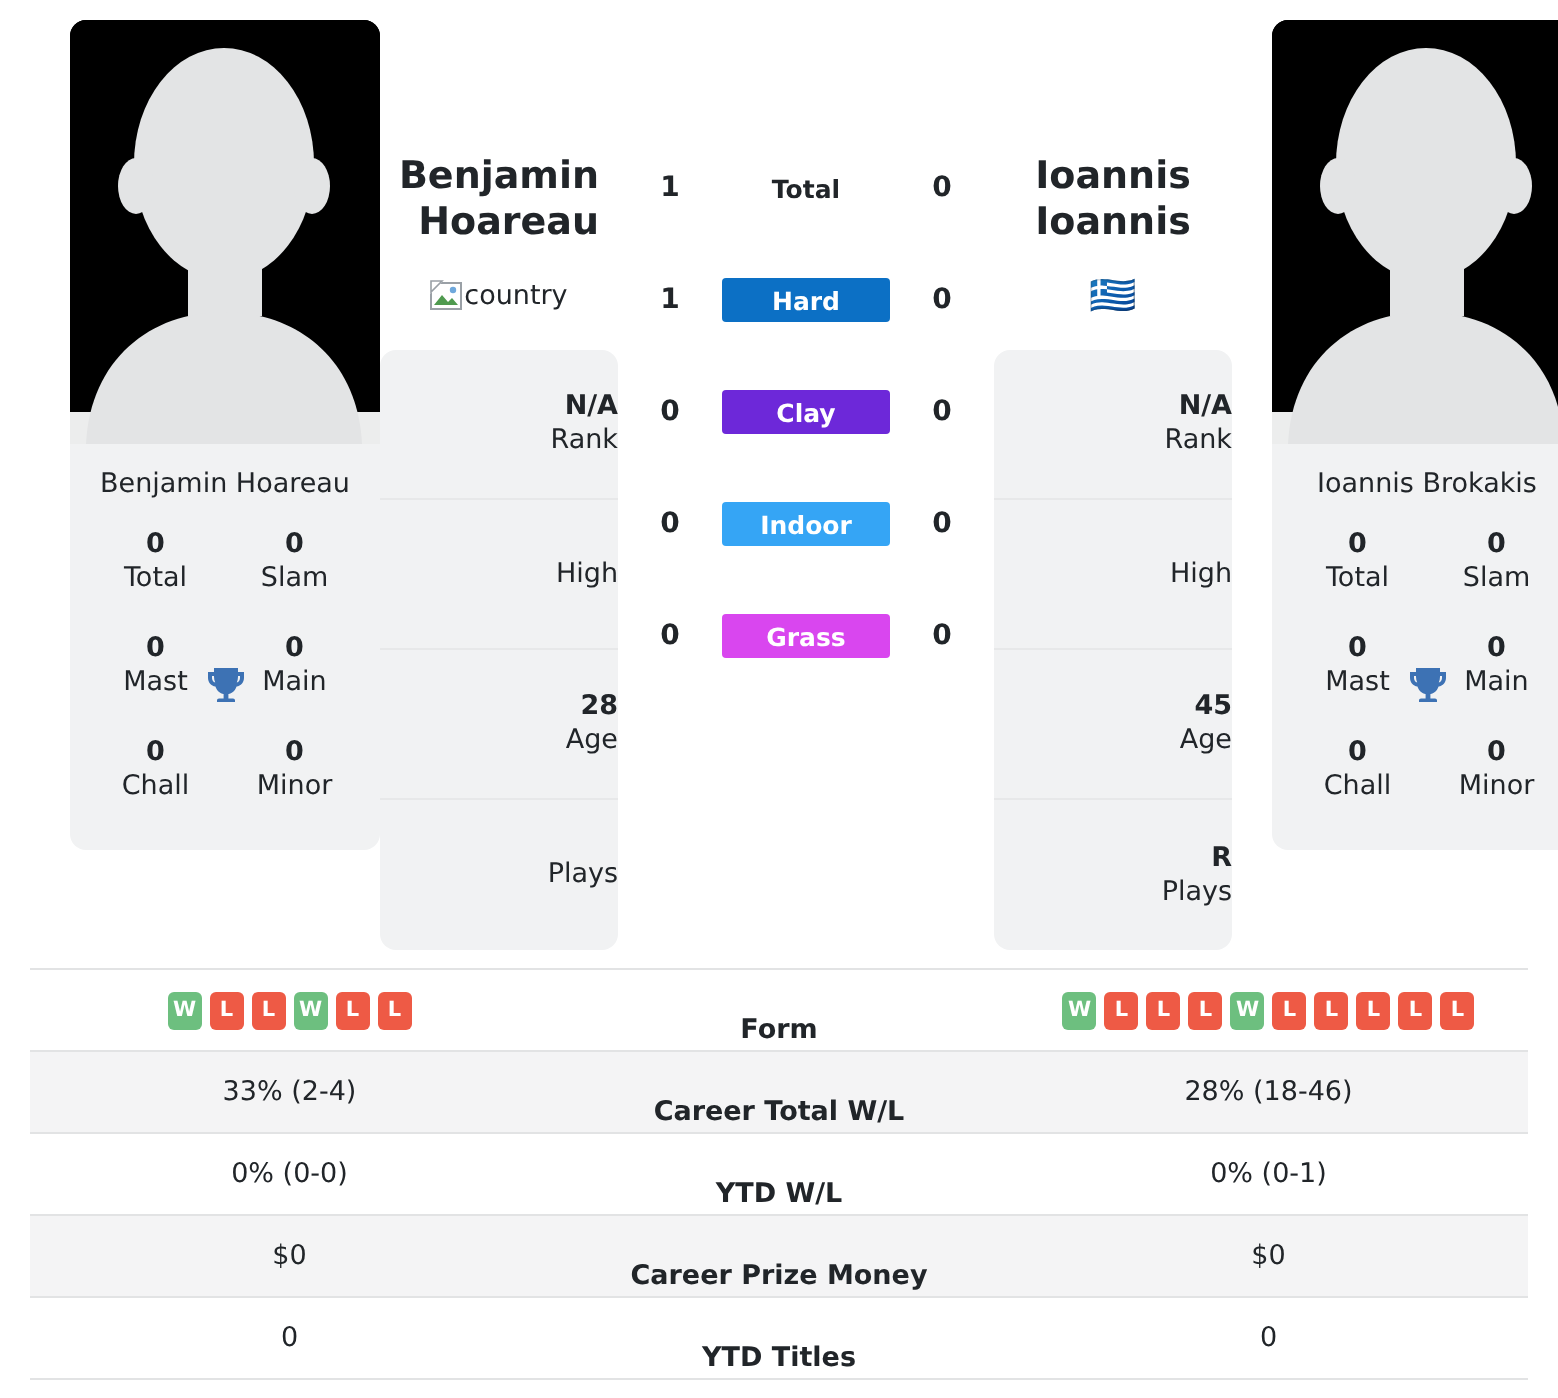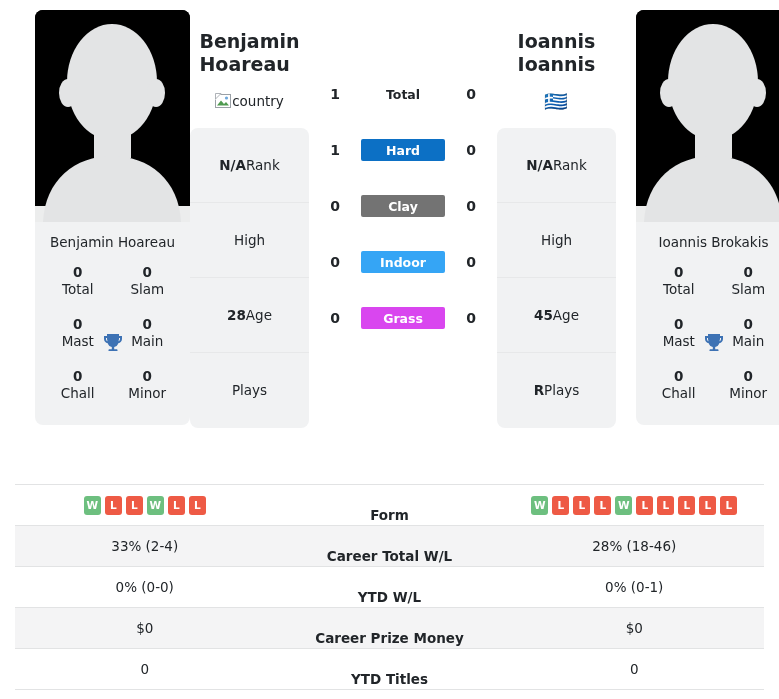--- a/index.html
+++ b/index.html
@@ -67,22 +67,23 @@
     width: 119px; flex: 0 0 119px;
     display: flex; flex-direction: column;
     align-items: center;
     padding-top: 20px;
   }
   .mid-col.right { padding-top: 20px; }
   .player-name {
     font-size: 19px;
     font-weight: bold;
     line-height: 1.22;
-    text-align: left;
-    color: #212529;
+    text-align: right;
+    color: #212529;
+    margin-top: 47px;
   }
   .flag-row {
     margin-top: 12px;
     height: 26px;
     display: flex; align-items: center; justify-content: flex-start;
     font-size: 13.5px;
     color: #212529;
   }
   .flag-emoji { font-size: 19px; line-height: 1; }
   .broken-img {
@@ -94,22 +95,22 @@
   .info-card {
     margin-top: 14px;
     width: 119px;
     background: #f1f2f3;
     border-radius: 8px;
     overflow: hidden;
   }
   .info-card.right-card { margin-top: 14px; }
   .info-row {
     height: 75px;
-    display: flex; flex-direction: row;
-    align-items: center; justify-content: center;
+    display: flex; flex-direction: column;
+    align-items: flex-end; justify-content: center;
     border-bottom: 1px solid #e7e8e9;
     line-height: 1.25;
   }
   .info-row:last-child { border-bottom: none; }
   .info-val { font-size: 13.5px; font-weight: bold; color: #212529; }
   .info-lbl { font-size: 13.5px; color: #212529; }
 
   
   .surfaces-col {
     flex: 1 1 auto;
@@ -282,21 +283,21 @@
         <div class="surface-chip plain">Total</div>
         <div class="surface-score">0</div>
       </div>
       <div class="surface-row">
         <div class="surface-score">1</div>
         <div class="surface-chip" style="background:#0c70c5">Hard</div>
         <div class="surface-score">0</div>
       </div>
       <div class="surface-row">
         <div class="surface-score">0</div>
-        <div class="surface-chip" style="background:#737373">Clay</div>
+        <div class="surface-chip" style="background:#6d28d9">Clay</div>
         <div class="surface-score">0</div>
       </div>
       <div class="surface-row">
         <div class="surface-score">0</div>
         <div class="surface-chip" style="background:#35a5f5">Indoor</div>
         <div class="surface-score">0</div>
       </div>
       <div class="surface-row">
         <div class="surface-score">0</div>
         <div class="surface-chip" style="background:#d946ef">Grass</div>

